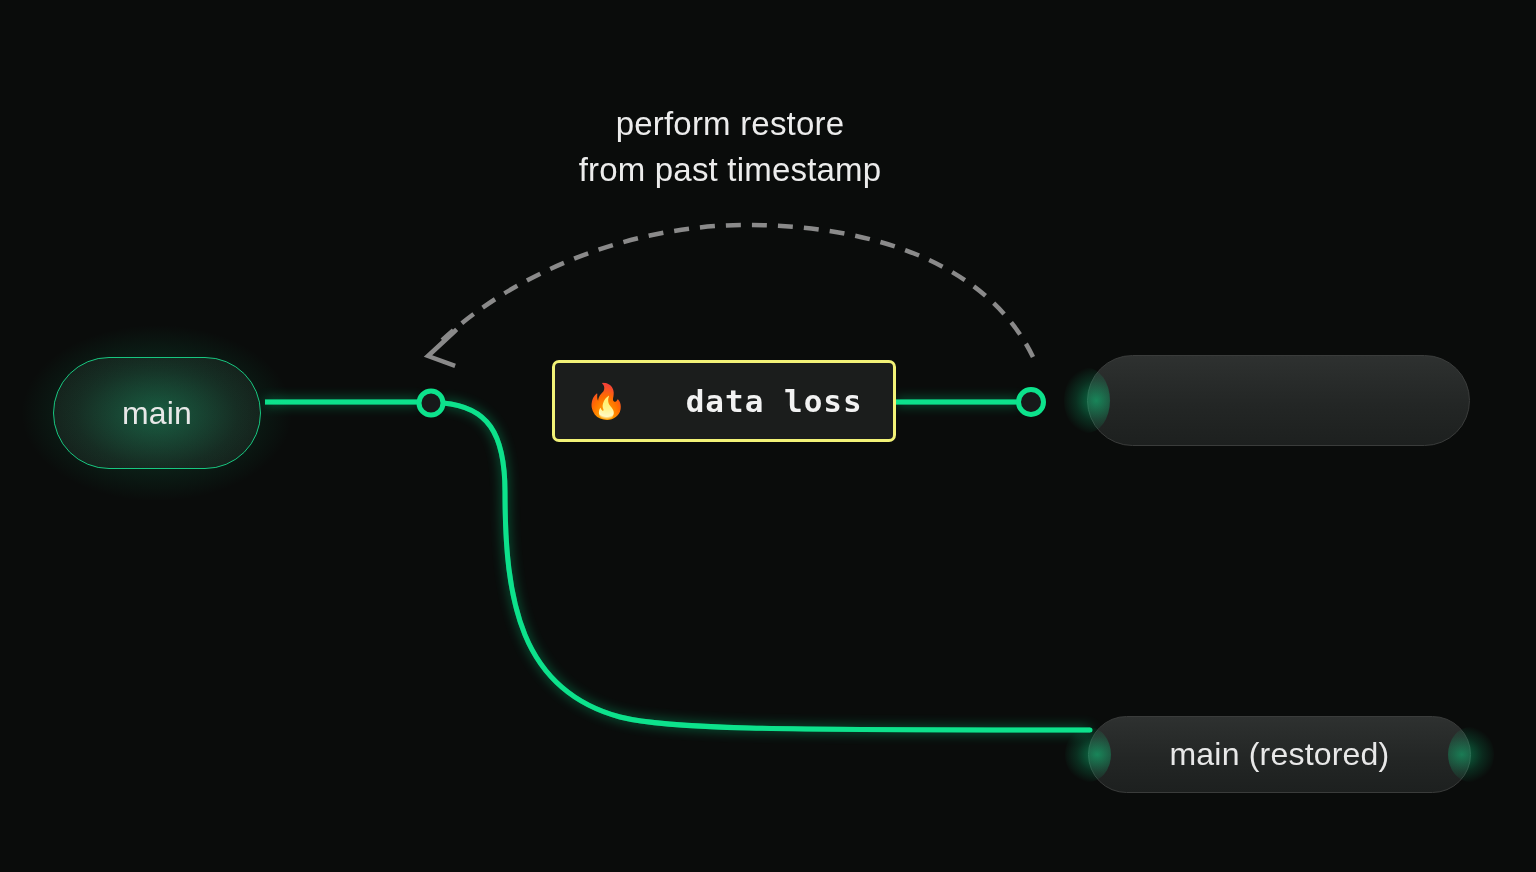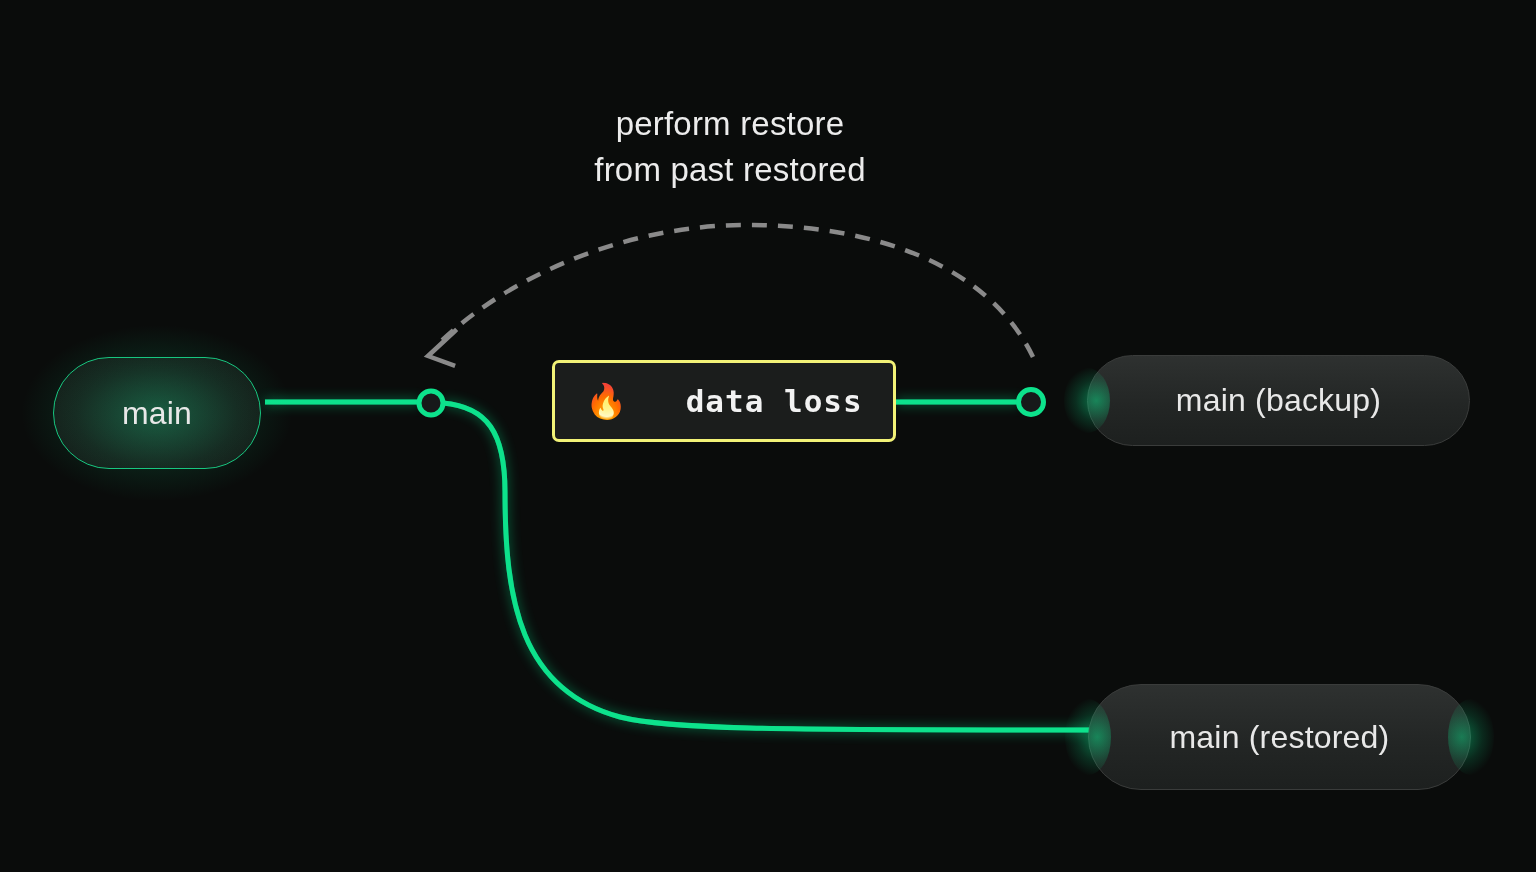--- a/index.html
+++ b/index.html
@@ -79,23 +79,23 @@
     background: linear-gradient(180deg, #2e3130 0%, #232625 55%, #1d201f 100%);
   }
   .node-backup {
     left: 1087px;
     top: 355px;
     width: 383px;
     height: 91px;
   }
   .node-restored {
     left: 1088px;
-    top: 684px;
+    top: 716px;
     width: 383px;
-    height: 106px;
+    height: 77px;
   }
   
   .glow-left, .glow-right {
     position: absolute;
     width: 46px;
     height: 74%;
     top: 13%;
     border-radius: 50%;
     pointer-events: none;
     z-index: 0;
@@ -162,29 +162,28 @@
 
     <circle cx="431" cy="403" r="12" fill="#17191a" stroke="#0de28c" stroke-width="5"></circle>
     <circle cx="1031" cy="402" r="12.5" fill="#17191a" stroke="#0de28c" stroke-width="5"></circle>
 
     <path d="M1033,357 C990,268 880,224 742,225 C630,226 512,272 436,346" stroke="#8a8a8a" stroke-width="4.5" fill="none" stroke-dasharray="15 11" stroke-linecap="butt"></path>
 
     <path d="M455,331 L428,356 L453,365" stroke="#8a8a8a" stroke-width="4.5" fill="none" stroke-linecap="square" stroke-linejoin="miter"></path>
   </svg>
 
   <div class="caption">perform restore
-from past restored</div>
+from past timestamp</div>
 
   <div class="node node-main">
     <span class="node-label">main</span>
   </div>
 
   <div class="node node-gray node-backup">
     <span class="glow-left"></span>
-    <span class="node-label">main (backup)</span>
   </div>
 
   <div class="node node-gray node-restored">
     <span class="glow-left"></span>
     <span class="glow-right"></span>
     <span class="node-label">main (restored)</span>
   </div>
 
   <div class="dataloss">
     <span class="emoji">🔥</span>

